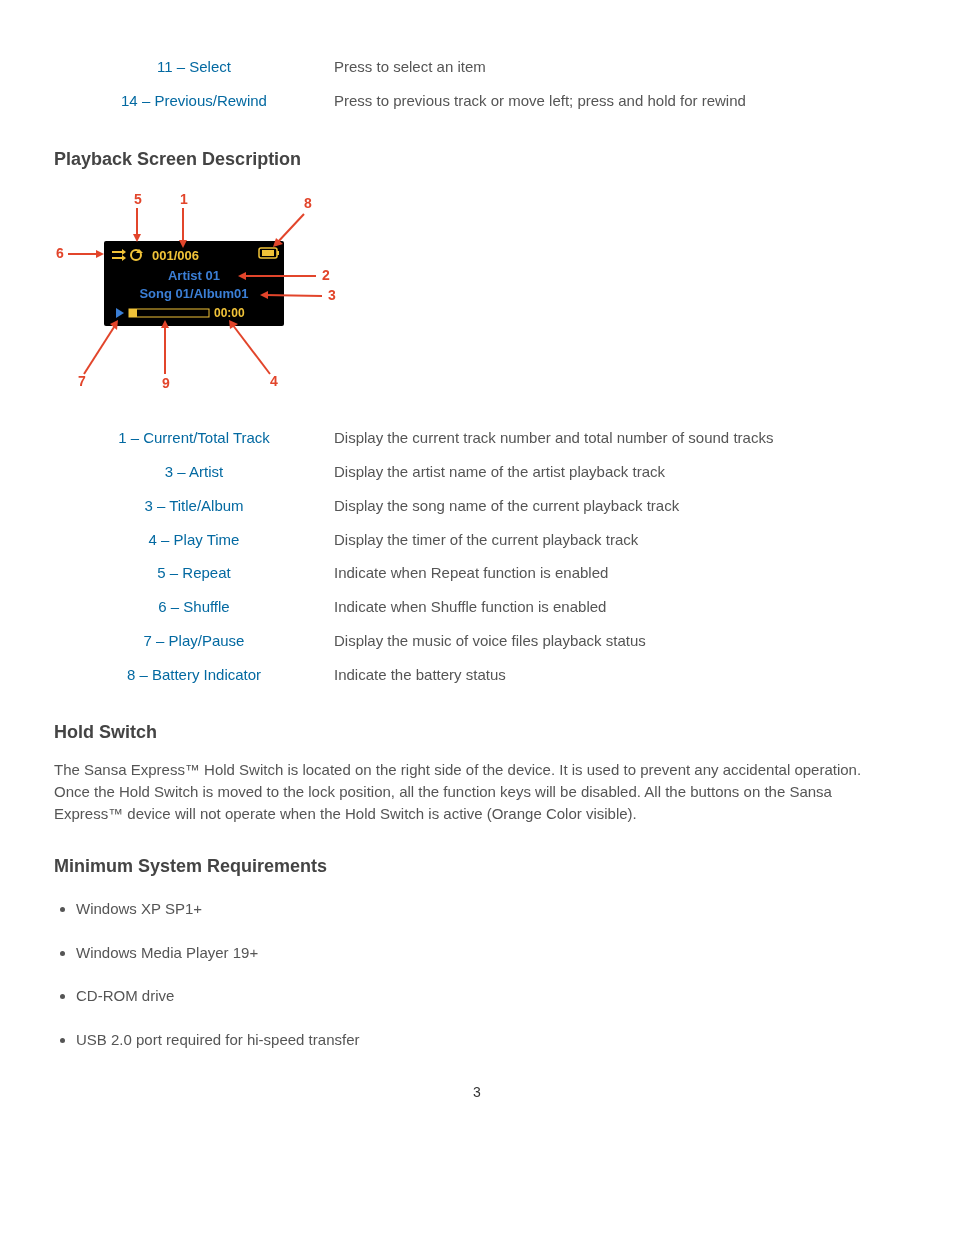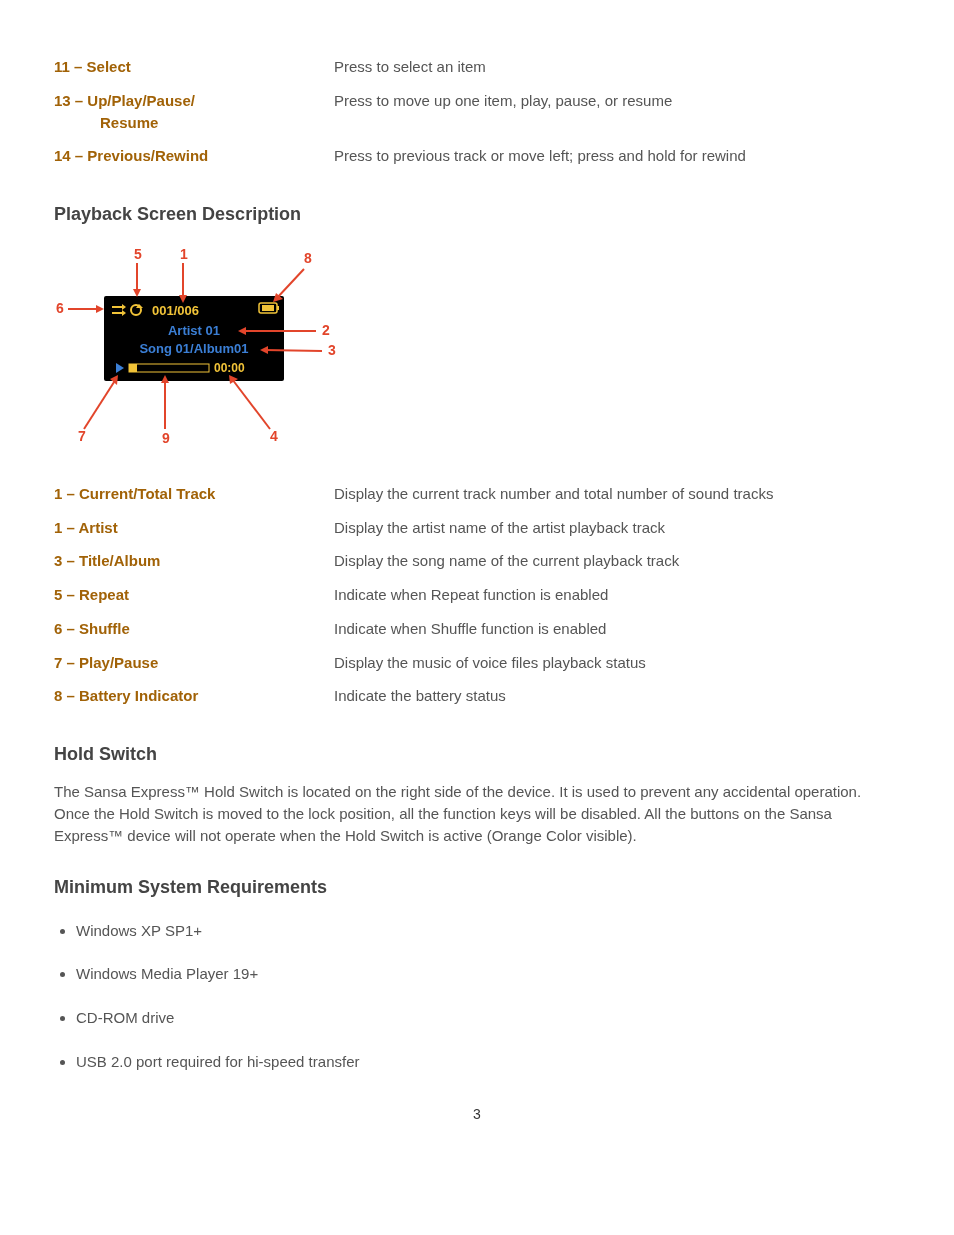--- a/index.html
+++ b/index.html
@@ -14,24 +14,25 @@
   }
   .def-table {
     width: 100%;
     border-collapse: collapse;
   }
   .def-table td {
     vertical-align: top;
     padding: 6px 0;
   }
   .def-term {
-    font-weight: bold;
-    color: #a16207;
+    font-weight: normal;
+    color: #0369a1;
     width: 280px;
     padding-right: 10px;
+    text-align: center;
   }
   .def-term-indent {
     padding-left: 46px;
     display: block;
   }
   h2 {
     font-size: 18px;
     color: #444;
     margin: 28px 0 14px 0;
     font-weight: bold;
@@ -98,27 +99,20 @@
   }
 </style>
 </head>
 <body>
 
 <table class="def-table">
   <tbody>
       <tr>
     <td class="def-term">11 – Select</td>
     <td>Press to select an item</td>
-  </tr>
-  <tr>
-    <td class="def-term">
-      <span>13 – Up/Play/Pause/</span>
-      <span class="def-term-indent">Resume</span>
-    </td>
-    <td>Press to move up one item, play, pause, or resume</td>
   </tr>
   <tr>
     <td class="def-term">14 – Previous/Rewind</td>
     <td>Press to previous track or move left; press and hold for rewind</td>
   </tr>
 </tbody>
   </table>
 
 <h2>Playback Screen Description</h2>
 
@@ -194,26 +188,30 @@
 </svg>
 </div>
 
 <table class="def-table">
   <tbody>
       <tr>
         <td class="def-term">1 – Current/Total Track</td>
         <td>Display the current track number and total number of sound tracks</td>
       </tr>
   <tr>
-        <td class="def-term">1 – Artist</td>
+        <td class="def-term">3 – Artist</td>
         <td>Display the artist name of the artist playback track</td>
       </tr>
   <tr>
         <td class="def-term">3 – Title/Album</td>
         <td>Display the song name of the current playback track</td>
+      </tr>
+  <tr>
+        <td class="def-term">4 – Play Time</td>
+        <td>Display the timer of the current playback track</td>
       </tr>
   <tr>
         <td class="def-term">5 – Repeat</td>
         <td>Indicate when Repeat function is enabled</td>
       </tr>
   <tr>
         <td class="def-term">6 – Shuffle</td>
         <td>Indicate when Shuffle function is enabled</td>
       </tr>
   <tr>

